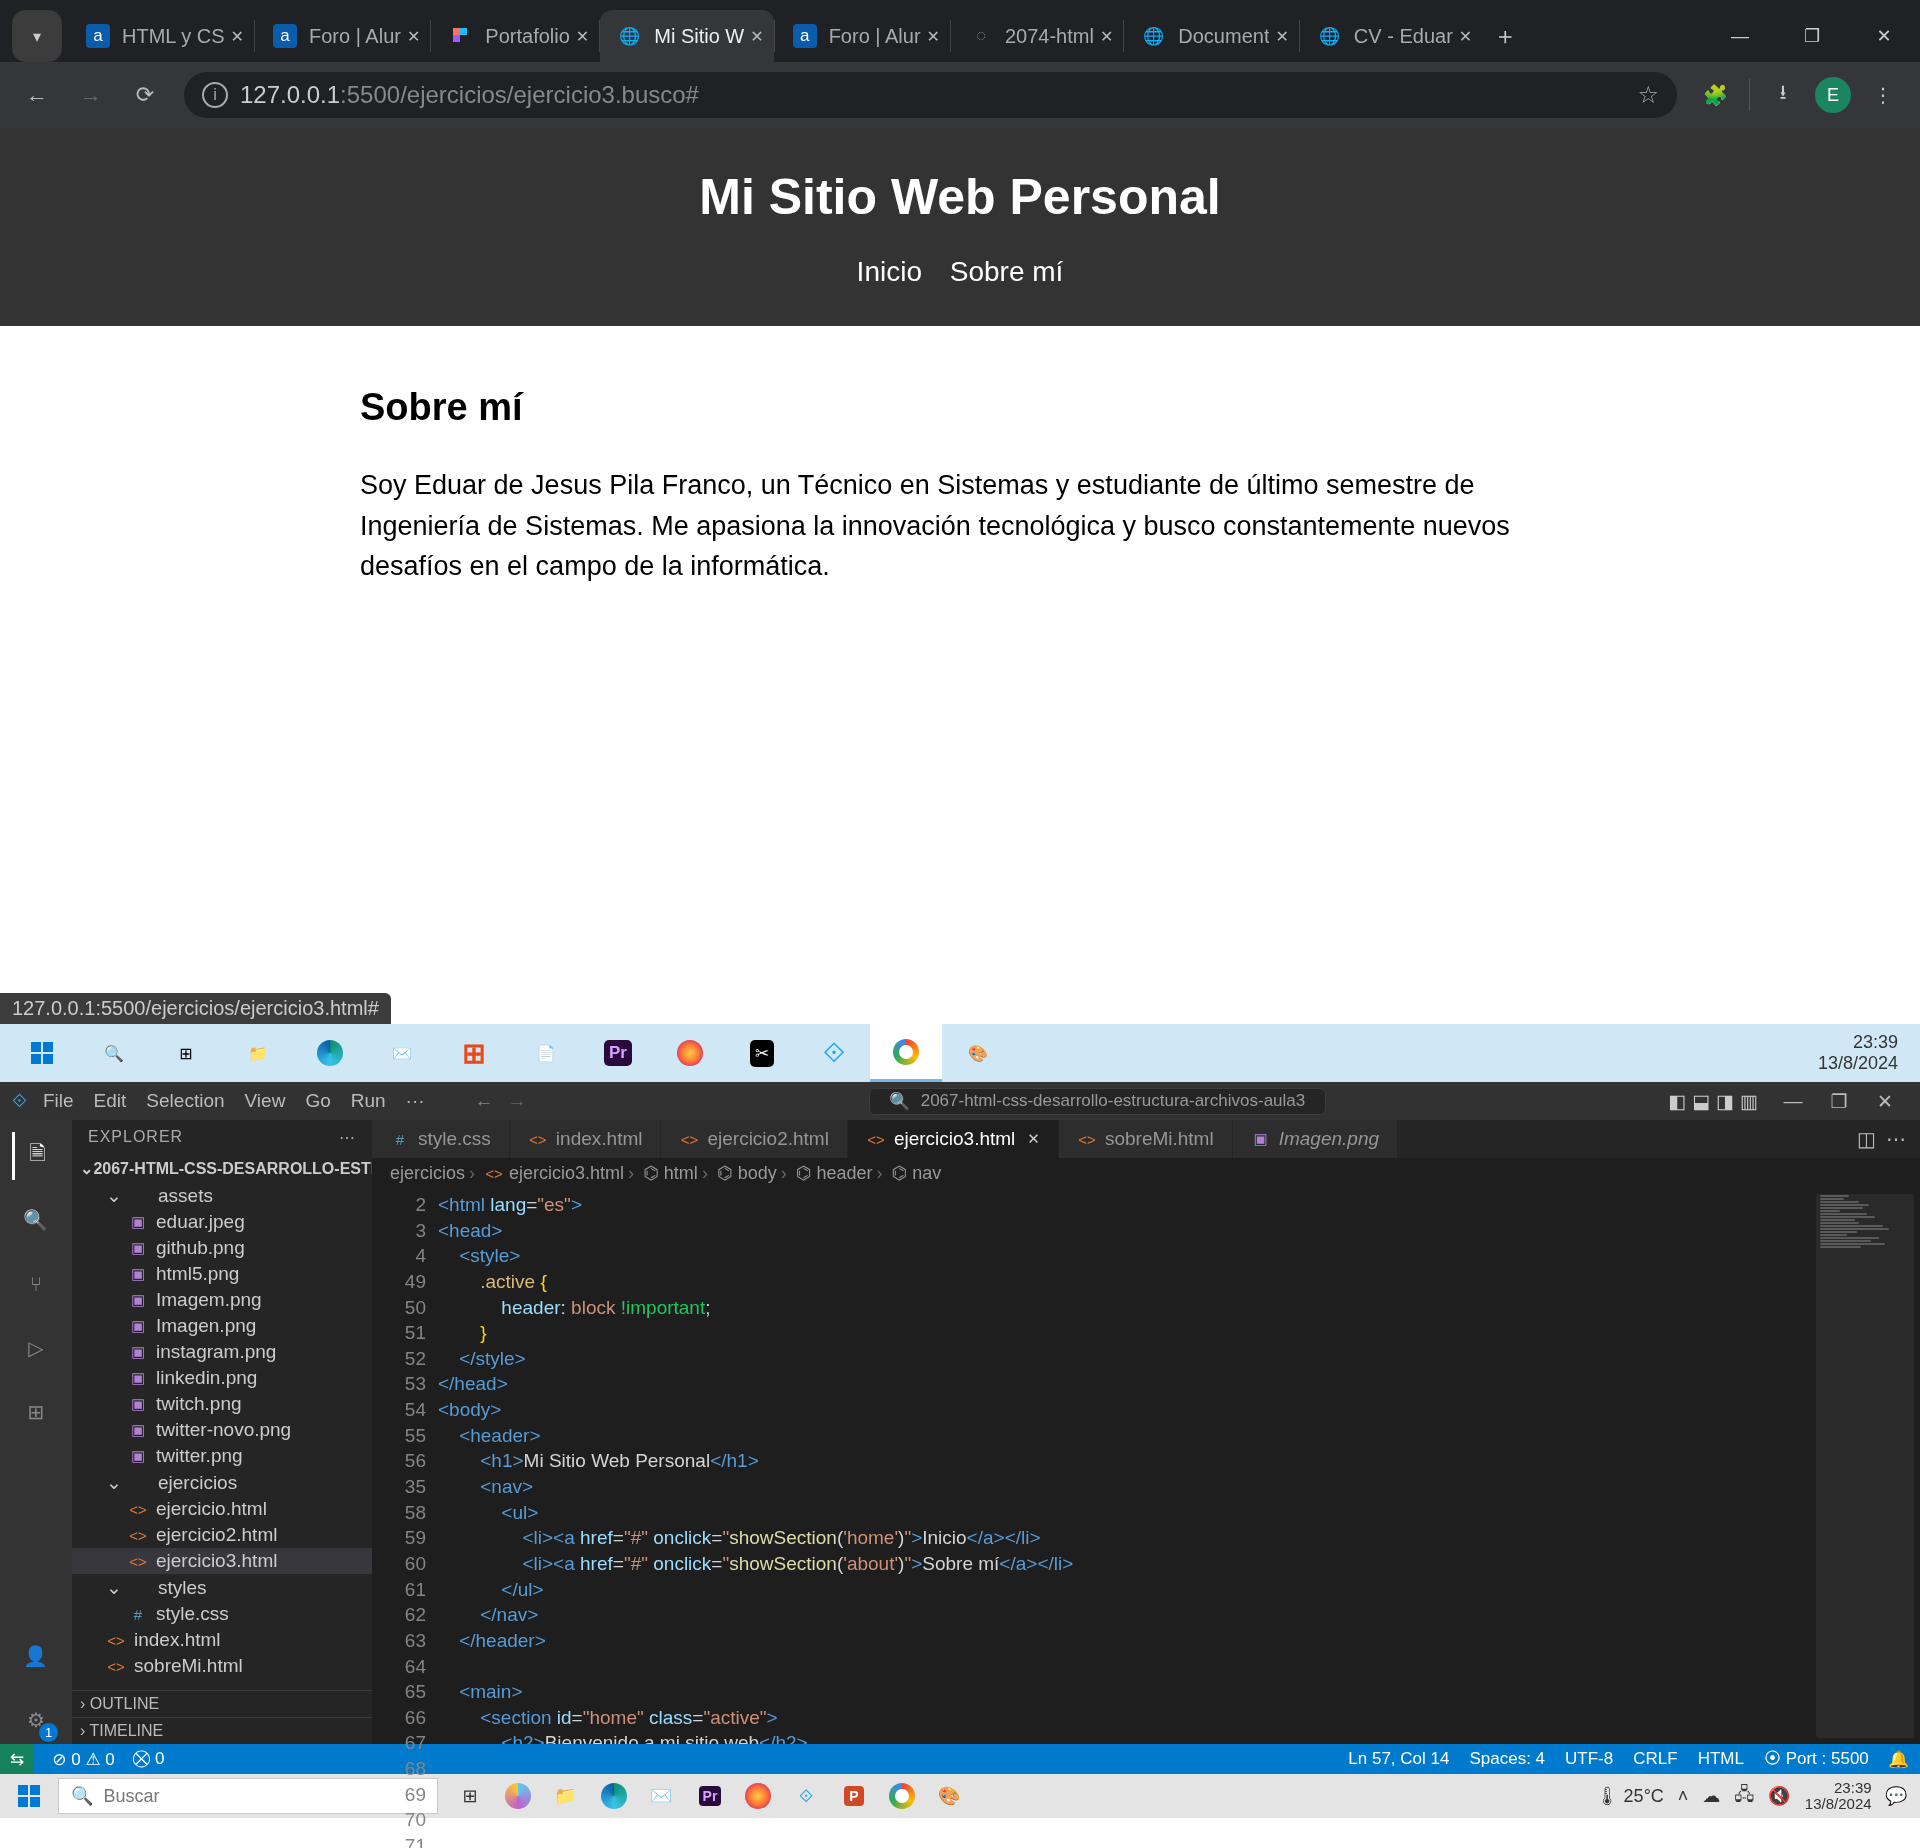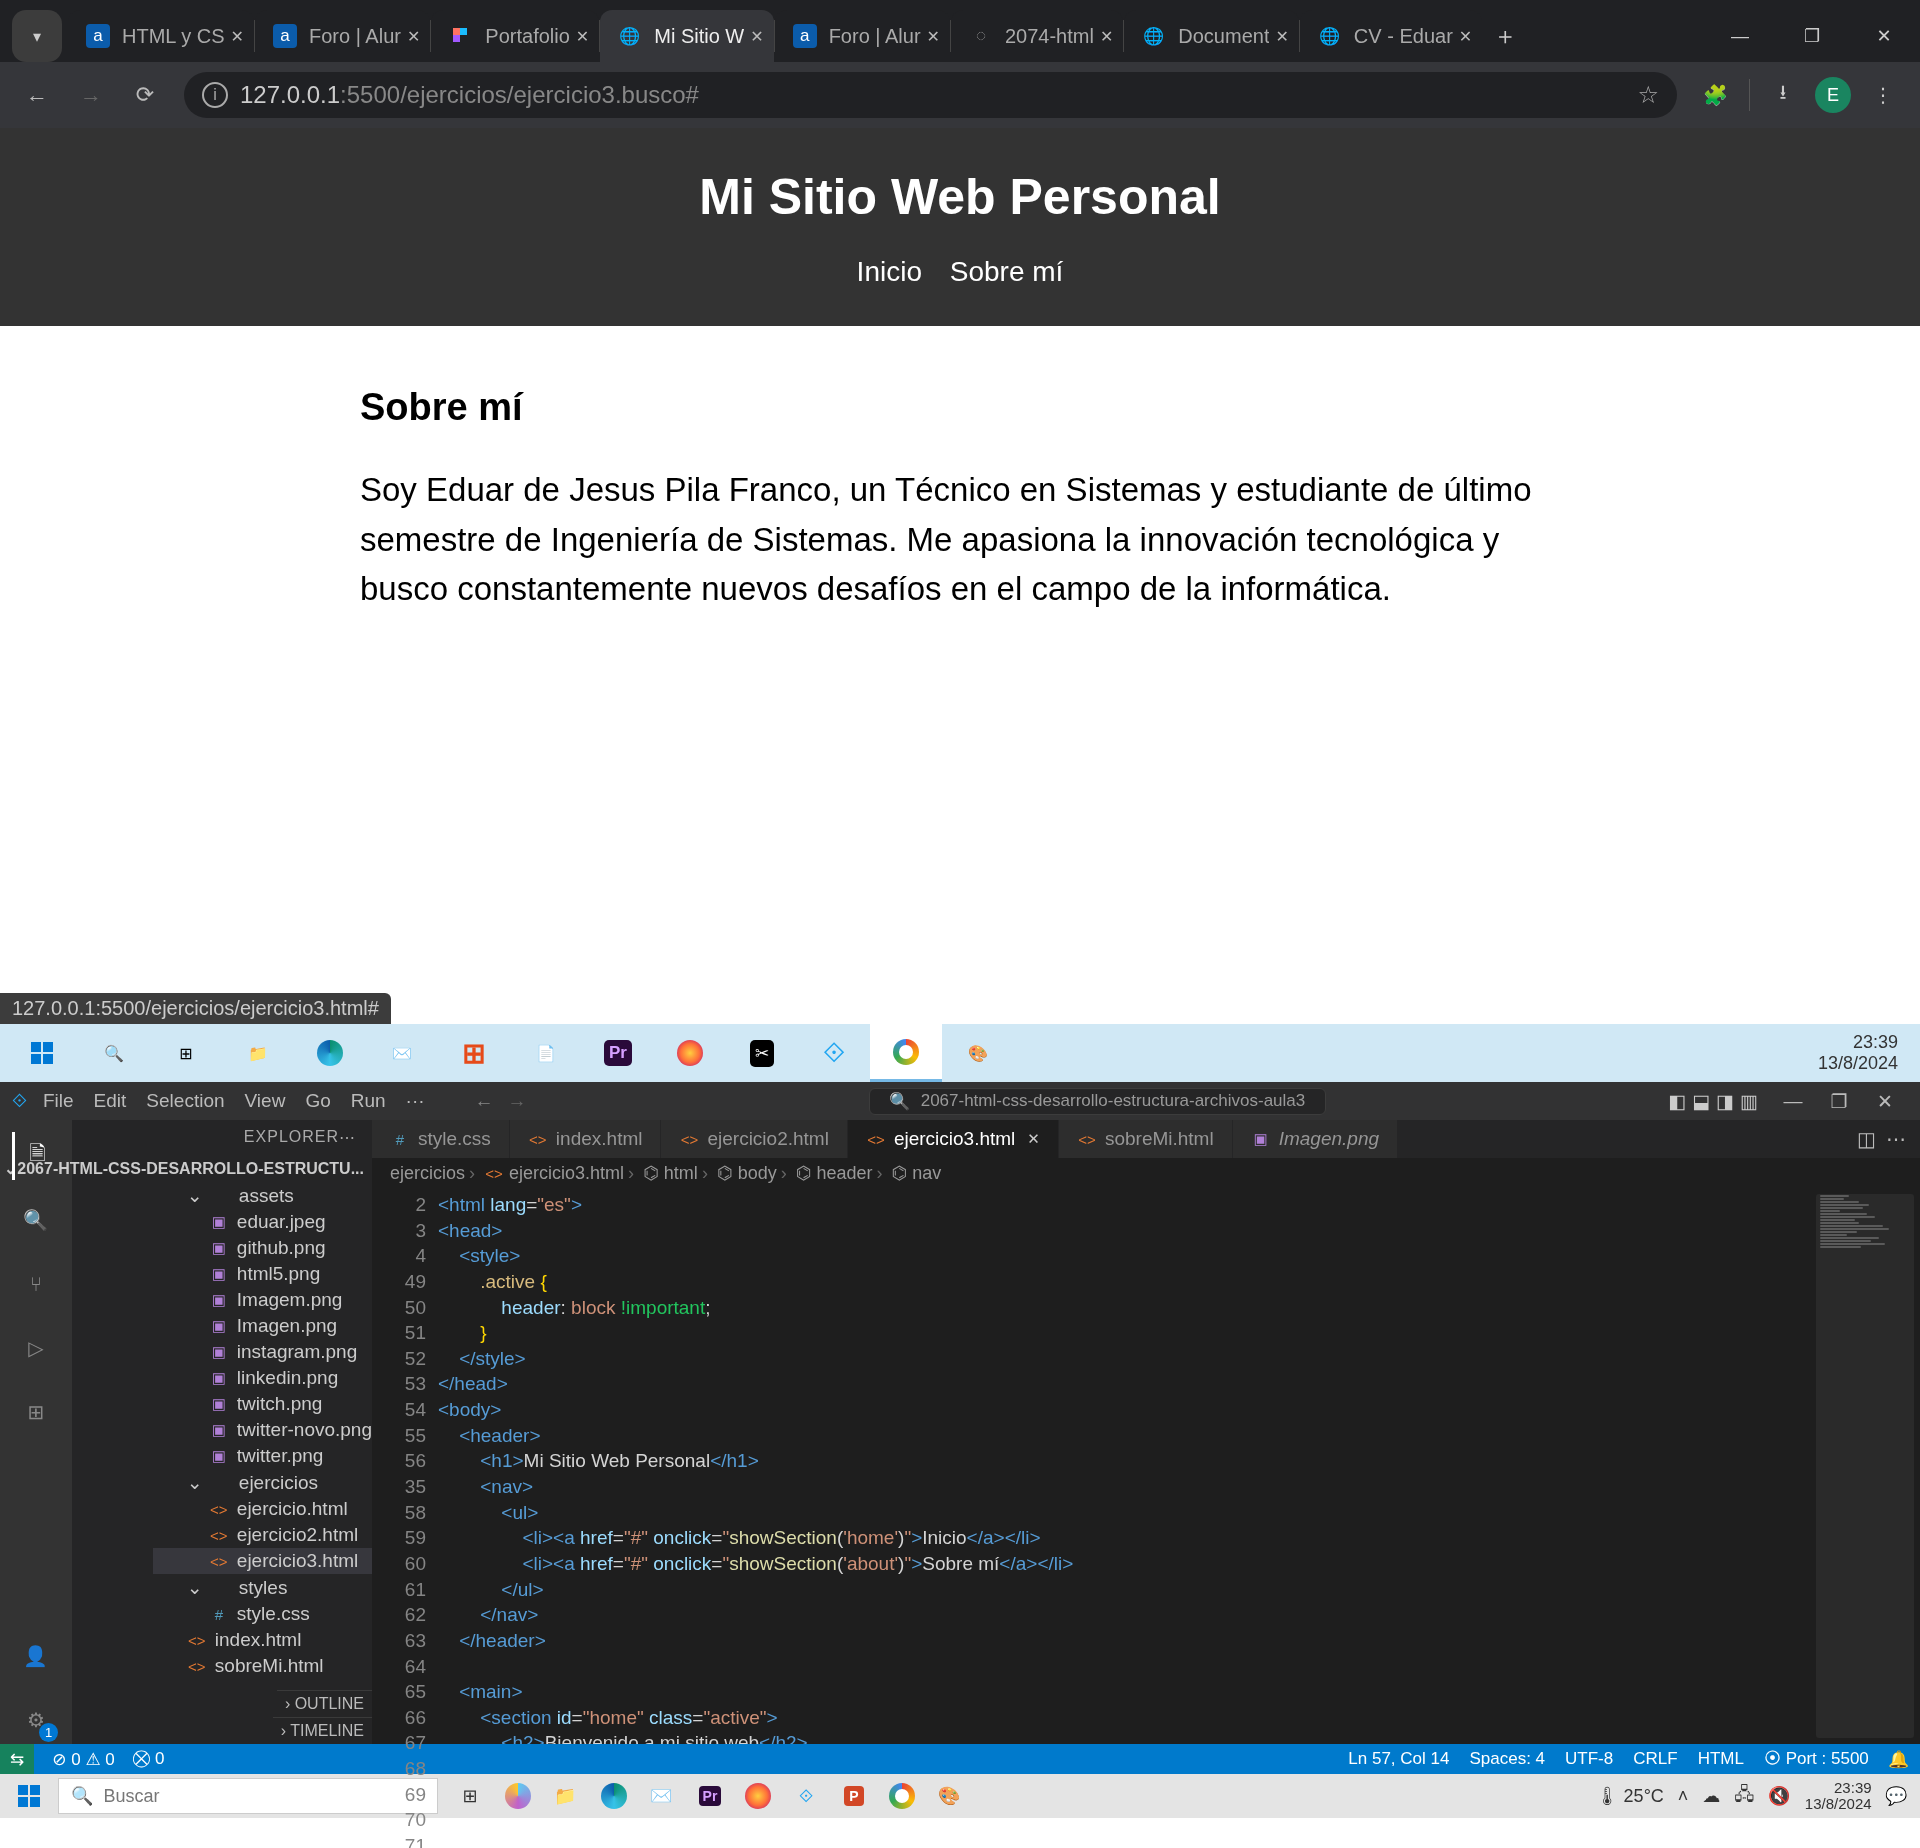--- a/index.html
+++ b/index.html
@@ -29,21 +29,21 @@
 .divider-v{width:1px;height:32px;background:#555;margin:0 6px;}
 
 
 .page{background:#fff;height:896px;display:flex;flex-direction:column;position:relative;}
 .page-header{background:#333;color:#fff;padding:40px 0 38px;text-align:center;}
 .page-header h1{font-size:50px;font-weight:bold;}
 .page-nav{margin-top:30px;font-size:28px;}
 .page-nav a{color:#fff;text-decoration:none;margin:0 10px;}
 .page-main{flex:1;padding:60px 360px;color:#000;}
 .page-main h2{font-size:38px;font-weight:bold;margin-bottom:36px;}
-.page-main p{font-size:33px;line-height:1.5;margin-top:36px;}
+.page-main p{font-size:27px;line-height:1.5;margin-top:36px;}
 .page-footer{background:#333;color:#fff;text-align:center;padding:36px 0;font-size:27px;}
 .link-preview{position:absolute;bottom:0;left:0;background:#3c3c3c;color:#ccc;font-size:20px;padding:4px 12px;border-top-right-radius:6px;}
 
 
 .taskbar1{background:#d0e8f5;height:58px;display:flex;align-items:center;padding:0 6px;}
 .taskbar1 .tbitem{width:72px;height:58px;display:flex;align-items:center;justify-content:center;}
 .taskbar1 .tbitem.active{background:#fff;border-bottom:3px solid #76b9e6;}
 .tb-spacer{flex:1;}
 .taskbar1 .clock{display:flex;flex-direction:column;align-items:flex-end;justify-content:center;font-size:18px;color:#333;padding:0 16px;}
 .win-icon{display:grid;grid-template-columns:10px 10px;grid-template-rows:10px 10px;gap:2px;}
@@ -54,21 +54,21 @@
 .vs-titlebar{height:38px;background:#323233;display:flex;align-items:center;padding:0 12px;font-size:19px;}
 .vs-titlebar .menu{margin-right:20px;color:#bbb;}
 .vs-titlebar .searchbox{margin:0 auto;background:#252526;border:1px solid #3c3c3c;border-radius:6px;padding:2px 20px;font-size:17px;color:#999;display:flex;align-items:center;gap:10px;}
 .vs-titlebar .wbtn{width:46px;text-align:center;color:#bbb;}
 .vs-titlebar .layout-icons{display:flex;gap:6px;margin-right:12px;}
 .vs-body{flex:1;display:flex;min-height:0;}
 .vs-activity{width:72px;background:#333;display:flex;flex-direction:column;align-items:center;padding-top:12px;gap:16px;}
 .vs-activity .ai{width:48px;height:48px;display:flex;align-items:center;justify-content:center;color:#888;position:relative;}
 .vs-activity .ai.active{color:#fff;border-left:3px solid #fff;}
 .vs-activity .ai .badge{position:absolute;bottom:2px;right:2px;background:#0078d4;color:#fff;border-radius:50%;width:19px;height:19px;font-size:13px;display:flex;align-items:center;justify-content:center;}
-.vs-sidebar{width:300px;background:#252526;display:flex;flex-direction:column;min-height:0;font-size:19px;align-items:flex-end;}
+.vs-sidebar{width:300px;background:#252526;display:flex;flex-direction:column;min-height:0;font-size:19px;}
 .vs-sidebar .hdr{padding:8px 16px;font-size:16px;letter-spacing:1px;color:#aaa;display:flex;justify-content:space-between;}
 .vs-sidebar .folder-hdr{padding:4px 8px;font-size:16px;font-weight:bold;color:#ccc;white-space:nowrap;overflow:hidden;}
 .vs-tree{flex:1;overflow:auto;padding-bottom:8px;}
 .vs-tree .item{padding:2px 0 2px 34px;white-space:nowrap;color:#ccc;display:flex;align-items:center;gap:8px;}
 .vs-tree .item.lv2{padding-left:56px;}
 .vs-tree .item.sel{background:#37373d;}
 .vs-tree .chev{color:#ccc;width:16px;display:inline-block;}
 .fi{width:20px;height:20px;display:inline-flex;align-items:center;justify-content:center;font-size:15px;border-radius:3px;}
 .fi-img{color:#b180d7;}
 .fi-html{color:#e37933;}

